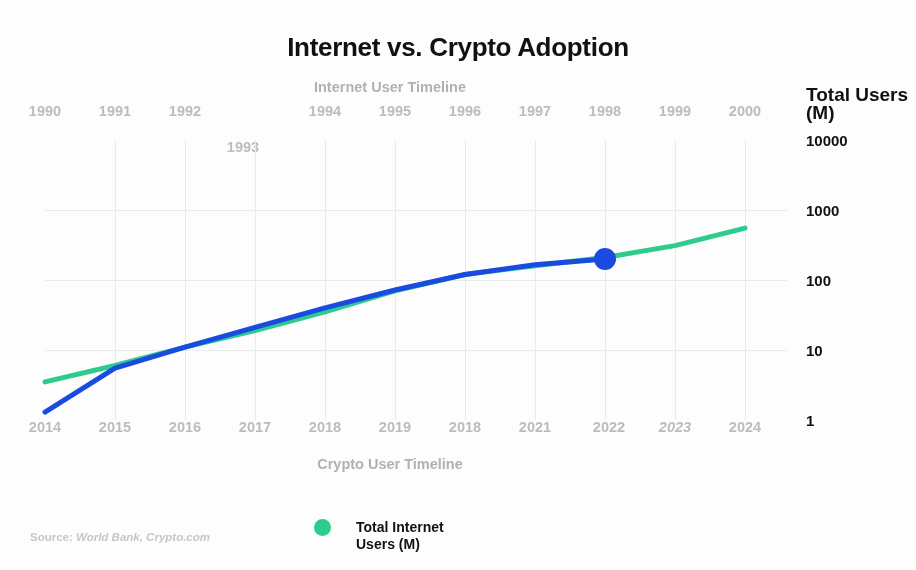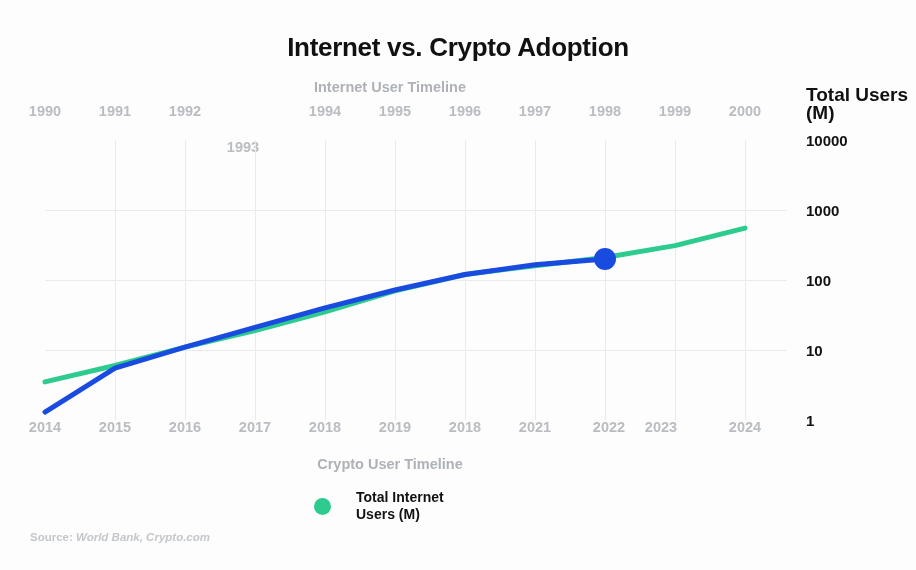--- a/index.html
+++ b/index.html
@@ -127,22 +127,23 @@
     left: 0;
     top: 489px;
     width: 780px;
     display: flex;
     justify-content: center;
     align-items: flex-start;
     gap: 28px;
   }
   .legend-item {
     display: flex;
-    align-items: center;
+    align-items: flex-start;
     gap: 25px;
+    margin-top: 30px;
   }
   .legend-swatch {
     width: 17px;
     height: 17px;
     border-radius: 50%;
     flex: 0 0 auto;
   }
   .legend-label {
     font-size: 14px;
     font-weight: bold;
@@ -213,21 +214,21 @@
   <div class="tick-row bottom" id="bottom-ticks">
       <div class="tick-label" style="left: 45px;">2014</div>
       <div class="tick-label" style="left: 115px;">2015</div>
       <div class="tick-label" style="left: 185px;">2016</div>
       <div class="tick-label" style="left: 255px;">2017</div>
       <div class="tick-label" style="left: 325px;">2018</div>
       <div class="tick-label" style="left: 395px;">2019</div>
       <div class="tick-label" style="left: 465px;">2018</div>
       <div class="tick-label" style="left: 535px;">2021</div>
       <div class="tick-label" style="left: 609px; text-align: right;">2022</div>
-      <div class="tick-label" style="left: 661px;">2023</div>
+      <div class="tick-label" style="left: 675px; font-style: italic;">2023</div>
       <div class="tick-label" style="left: 745px;">2024</div>
     </div>
   <div class="bottom-axis-title">Crypto User Timeline</div>
 
   <div class="y-axis-title">
     <div>Total Users</div>
     <div>(M)</div>
   </div>
   <div id="y-ticks">
       <div class="y-tick" style="top: 140px;">10000</div>

